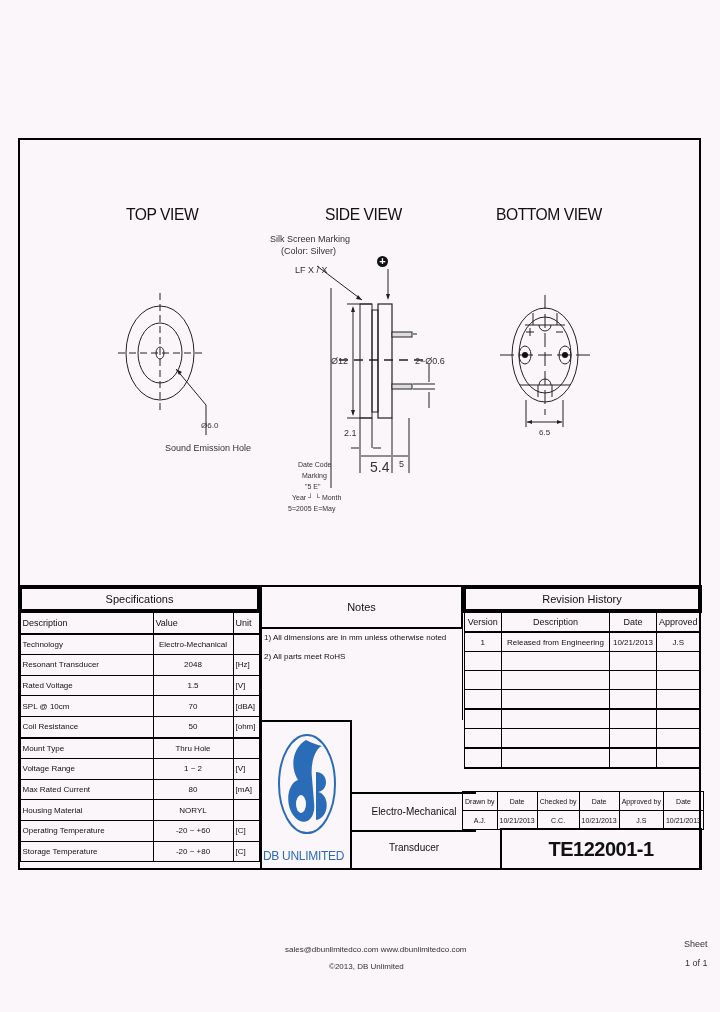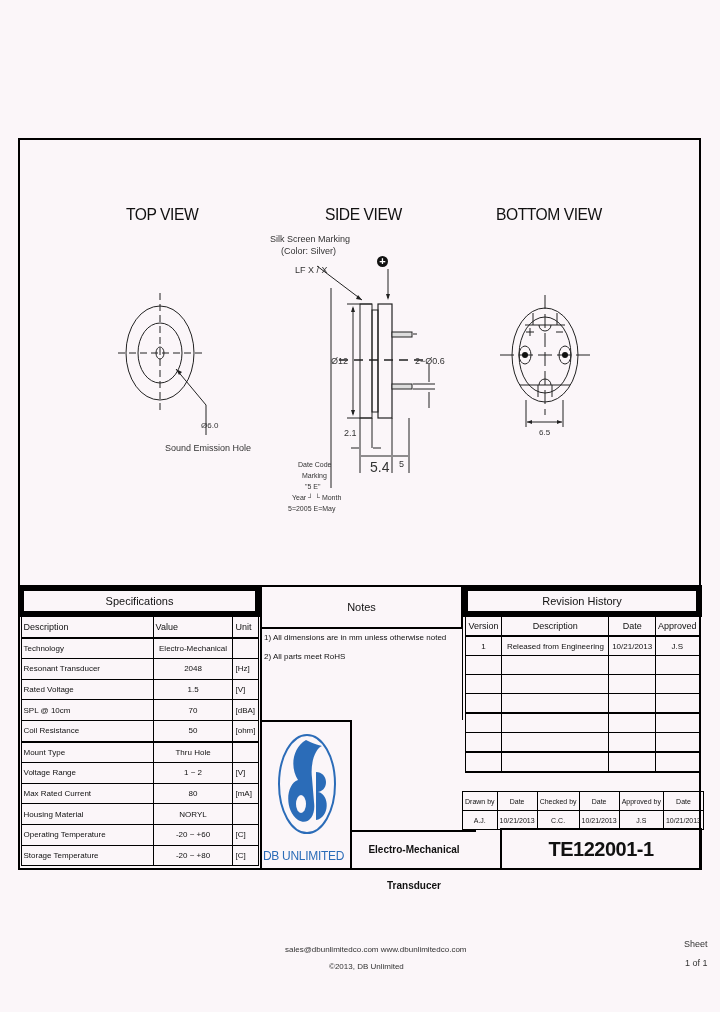--- a/index.html
+++ b/index.html
@@ -7,21 +7,21 @@
   .frame{position:absolute;left:18px;top:138px;width:683px;height:732px;border:2px solid #000;box-sizing:border-box;}
   .abs{position:absolute;}
   .view-title{position:absolute;font-size:17px;letter-spacing:-0.5px;transform:scaleX(0.92);transform-origin:left;}
   .lbl{position:absolute;font-size:8px;color:#333;white-space:nowrap;}
   svg{position:absolute;overflow:visible;}
   table{border-collapse:collapse;position:absolute;}
   td,th{border:1px solid #000;font-size:8px;padding:0 2px;white-space:nowrap;overflow:hidden;font-weight:normal;}
   .spec td,.spec th{height:19.6px;}
   .spec th{font-size:9px;text-align:left;border-bottom:2px solid #000;}
   .spec .val{text-align:center;}
-  .hdr{font-size:11px;text-align:center;border:6px solid #000000;}
+  .hdr{font-size:11px;text-align:center;border:4px solid #000000;}
   .rev td,.rev th{height:18px;text-align:center;}
   .rev th{font-size:9px;}
   .sign td{height:18px;text-align:center;font-size:7px;}
   .footer{position:absolute;font-size:8px;color:#333;}
 </style>
 </head>
 <body>
 
 <div class="frame"></div>
 
@@ -194,21 +194,21 @@
 <div class="abs" style="left:260px;top:720px;width:92px;height:150px;border:2px solid #000;box-sizing:border-box;">
   <svg style="left:14px;top:10px;" width="62" height="104" viewBox="0 0 62 104">
     <ellipse cx="31" cy="52" rx="28" ry="49" fill="none" stroke="#2b6cb8" stroke-width="2"></ellipse>
     <path d="M30,8 C16,16 14,36 22,48 C10,52 8,78 22,88 C32,94 40,84 38,70 L36,46 C34,30 40,16 46,14 C38,12 34,10 30,8 Z" fill="#2b6cb8"></path>
     <path d="M40,40 C52,40 54,58 42,60 C54,62 54,86 40,88 Z" fill="#2b6cb8"></path>
     <ellipse cx="25" cy="72" rx="5" ry="9" fill="#fbf6f9"></ellipse>
   </svg>
   <div class="abs" style="left:1px;top:127px;font-size:12px;color:#2b6cb8;letter-spacing:-0.3px;">DB UNLIMITED</div>
 </div>
 
-<div class="abs" style="left:352px;top:830px;width:124px;height:40px;border-top:2px solid #000;border-bottom:2px solid #000;box-sizing:border-box;font-weight:bold;">
+<div class="abs" style="left:352px;top:792px;width:124px;height:40px;border-top:2px solid #000;border-bottom:2px solid #000;box-sizing:border-box;">
   <div style="font-size:10px;line-height:36px;text-align:center;">Electro-Mechanical Transducer</div>
 </div>
 
 <table class="rev" style="left:462px;top:585px;width:240px;">
   <tbody>
       <tr>
         <td colspan="4" class="hdr" style="height:20px;">Revision History</td>
       </tr>
   <tr style="border-bottom:2px solid #000;">
     <th style="width:36px;">Version</th>

